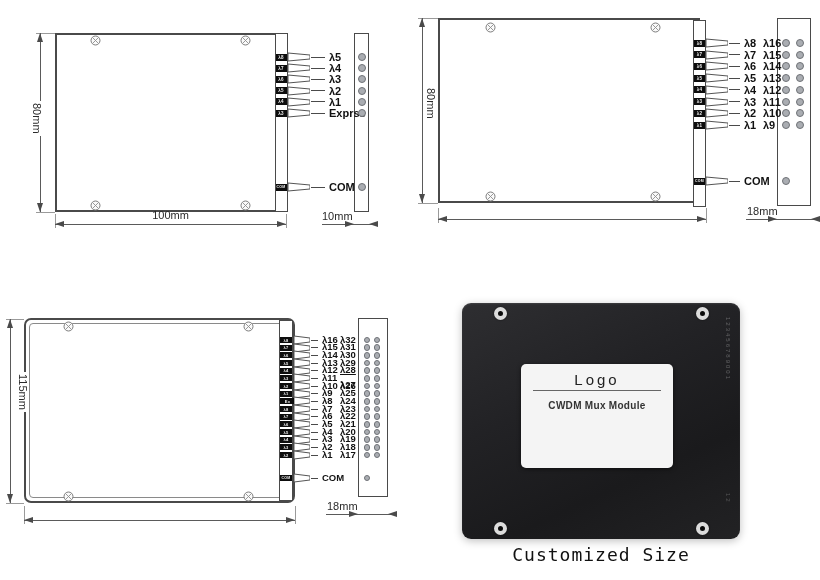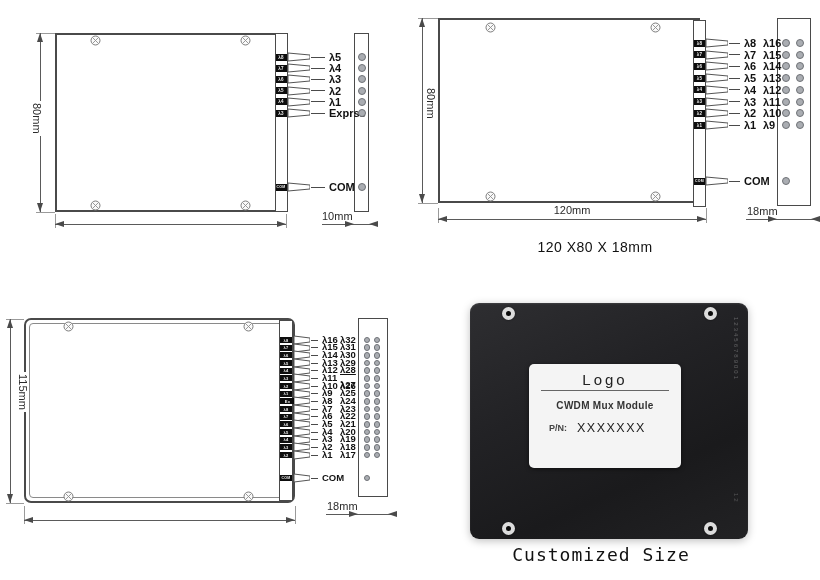--- a/index.html
+++ b/index.html
@@ -26,21 +26,21 @@
   .tag-com{font-size:3.5px;}
   .plug{position:absolute;}
   .leader{position:absolute;height:1px;background:#4a4a4a;}
   .portlabel{position:absolute;font-weight:600;color:#111;white-space:pre;}
   .dot{position:absolute;border-radius:50%;background:#aaadb2;border:1px solid #6f7277;box-sizing:border-box;}
   .screw{position:absolute;}
   
   .photo{position:absolute;left:462px;top:303px;width:278px;height:278px;margin:0;}
   .pbody{position:absolute;left:0;top:0;width:278px;height:236px;border-radius:9px;
          background:linear-gradient(155deg,#2e2e31 0%,#222225 38%,#1a1a1c 70%,#222224 100%);
-         box-shadow:inset 0 1px 2px rgba(255,255,255,.10), 0 2px 8px rgba(0,0,0,.25);margin-left:8px;}
+         box-shadow:inset 0 1px 2px rgba(255,255,255,.10), 0 2px 8px rgba(0,0,0,.25);}
   .hole{position:absolute;width:5px;height:5px;border-radius:50%;background:#0a0a0a;border:4px solid #dcdcdc;
         box-shadow:0 0 2px rgba(0,0,0,.6);}
   .plabel{position:absolute;left:59px;top:61px;width:152px;height:104px;background:#f4f4f4;border-radius:5px;
           box-shadow:0 1px 4px rgba(0,0,0,.55);overflow:hidden;}
   .plogo{margin-top:7px;text-align:center;font-size:15px;letter-spacing:3px;color:#222;}
   .pline{width:128px;margin:2px auto 0 auto;border-top:1.5px solid #666;}
   .ptitle{margin-top:9px;text-align:center;font-size:10px;font-weight:600;color:#333;letter-spacing:.3px;}
   .prow{margin:7px 0 0 20px;}
   .pkey{display:inline-block;width:28px;font-size:9px;font-weight:bold;color:#444;vertical-align:middle;}
   .pval{font-size:12.5px;letter-spacing:1.5px;color:#1d1d1d;vertical-align:middle;}
@@ -68,20 +68,21 @@
         <i class="a ad" style="bottom:0"></i>
       </div>
     <span class="dimtext vtext" style="left:31px;top:101px">80mm</span>
 
     <div class="ext" style="left:54.5px;top:214px;width:1px;height:14px"></div>
     <div class="ext" style="left:285.5px;top:214px;width:1px;height:14px"></div>
     <div class="dimh" style="left:55px;top:224px;width:231px">
         <i class="a al" style="left:0"></i>
         <i class="a ar" style="left:222px"></i>
       </div>
+    <span class="dimtext" style="left:55px;top:209px;width:231px;text-align:center">100mm</span>
 
     <div class="dimh" style="left:322px;top:224px;width:54px">
         <i class="a ar" style="left:23px"></i>
         <i class="a al" style="left:47px"></i>
       </div>
     <span class="dimtext" style="left:322px;top:210px">10mm</span>
 
   <div class="tag" style="left: 275.5px; top: 53.5px; width: 11px; height: 7px; font-size: 4.5px;">λ8</div>
       <svg class="plug" width="22" height="10" style="left: 288px; top: 52px;">
         <polygon points="0,1 22,3 22,7 0,9" fill="#fff" stroke="#555" stroke-width="1"></polygon>
@@ -165,29 +166,27 @@
         <i class="a ad" style="bottom:0"></i>
       </div>
     <span class="dimtext vtext" style="left:425px;top:86px">80mm</span>
 
     <div class="ext" style="left:437.5px;top:208px;width:1px;height:15px"></div>
     <div class="ext" style="left:705.5px;top:208px;width:1px;height:15px"></div>
     <div class="dimh" style="left:438px;top:219px;width:268px">
         <i class="a al" style="left:0"></i>
         <i class="a ar" style="left:259px"></i>
       </div>
-    <span class="dimtext" style="left:438px;top:204px;width:268px;text-align:center">120mm</span>
 
     <div class="dimh" style="left:746px;top:219px;width:72px">
         <i class="a ar" style="left:22px"></i>
         <i class="a al" style="left:65px"></i>
       </div>
     <span class="dimtext" style="left:747px;top:205px">18mm</span>
 
-    <span class="caption" style="left:495px;top:239px;width:200px">120 X80 X 18mm</span>
   <div class="tag" style="left: 694px; top: 39.5px; width: 11px; height: 7px; font-size: 4.5px;">λ8</div>
       <svg class="plug" width="22" height="10" style="left: 706px; top: 38px;">
         <polygon points="0,1 22,3 22,7 0,9" fill="#fff" stroke="#555" stroke-width="1"></polygon>
       </svg>
       <div class="leader" style="left: 729px; top: 42.5px; width: 11px;"></div>
       <span class="portlabel" style="left: 744px; top: 36px; font-size: 11px; line-height: 14px;">λ8</span>
       <span class="portlabel" style="left: 763px; top: 36px; font-size: 11px; line-height: 14px;">λ16</span>
       <div class="dot" style="left: 782px; top: 39px; width: 8px; height: 8px;"></div>
       <div class="dot" style="left: 796px; top: 39px; width: 8px; height: 8px;"></div>
       <div class="tag" style="left: 694px; top: 51.2px; width: 11px; height: 7px; font-size: 4.5px;">λ7</div>
@@ -485,23 +484,20 @@
   <figure class="photo">
     <div class="pbody">
       <div class="hole" style="left:31.5px;top:3.5px"></div>
       <div class="hole" style="left:233.5px;top:3.5px"></div>
       <div class="hole" style="left:31.5px;top:218.5px"></div>
       <div class="hole" style="left:233.5px;top:218.5px"></div>
       <div class="plabel">
         <div class="plogo">Logo</div>
         <div class="pline"></div>
         <div class="ptitle">CWDM Mux Module</div>
-        <div class="prow">
-          <span class="pkey">P/N:</span><span class="pval">XXXXXXX</span>
-        </div>
       </div>
       <span class="edge">123456789001</span>
       <span class="edge2">12</span>
     </div>
     <figcaption class="pcaption">Customized Size</figcaption>
   </figure>
 
 </div>
 
 </body></html>

